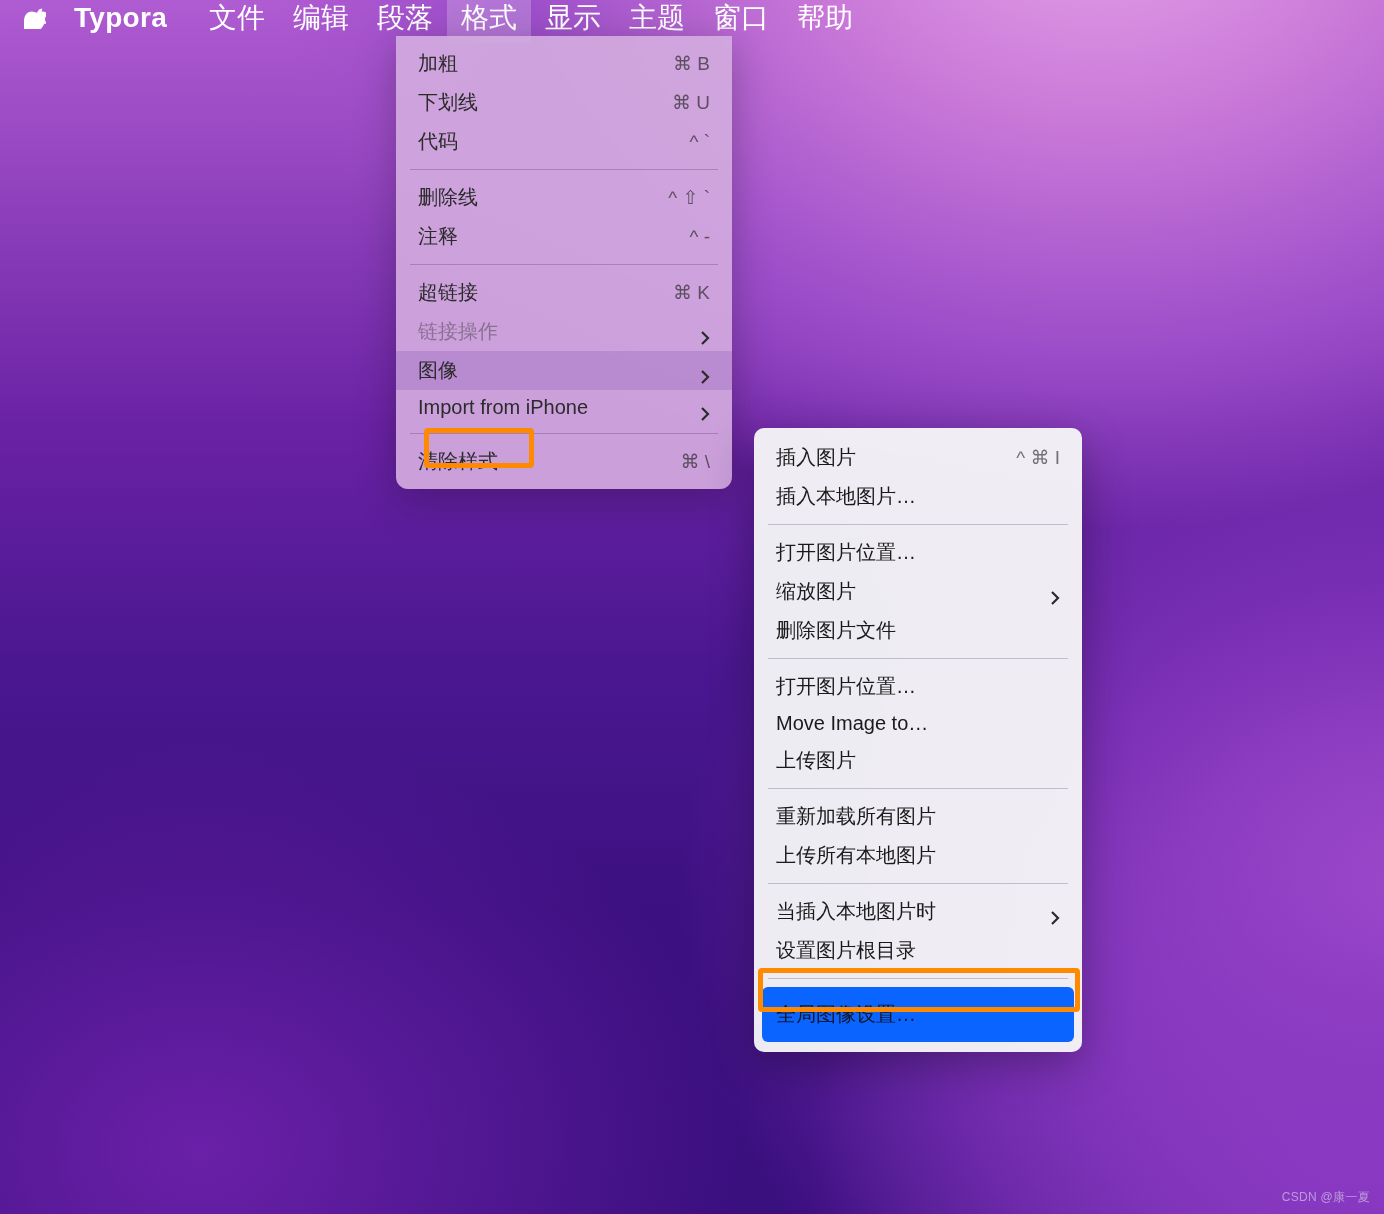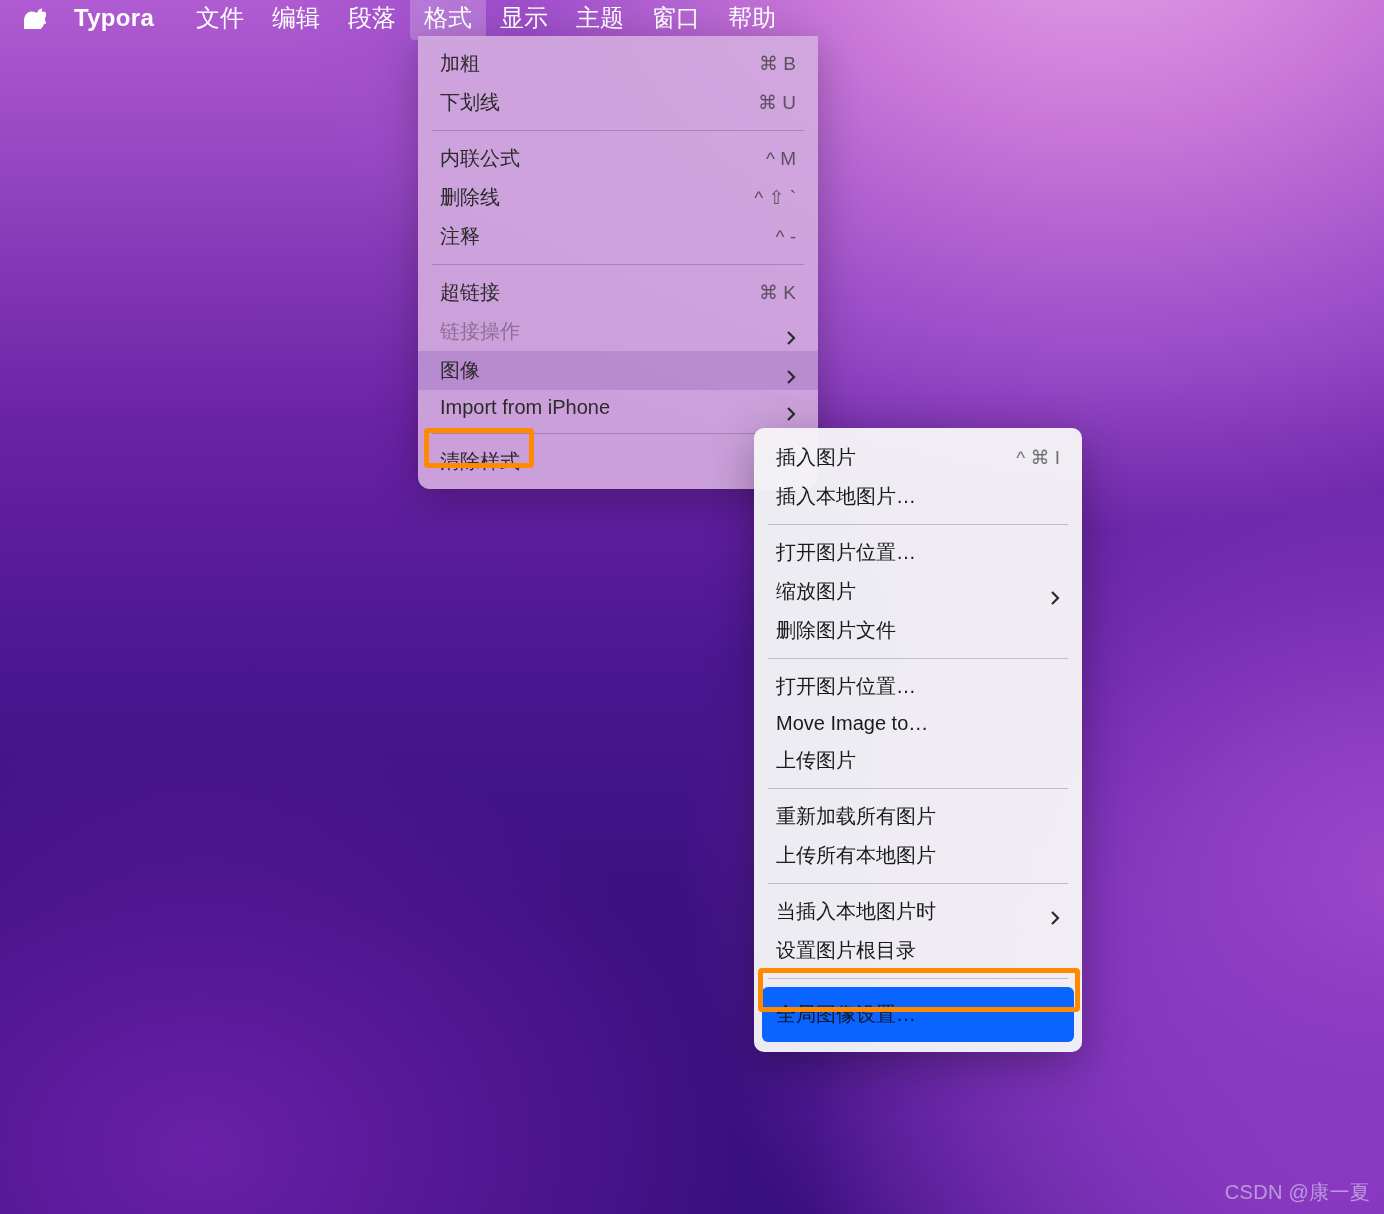--- a/index.html
+++ b/index.html
@@ -20,21 +20,21 @@
       radial-gradient(900px 700px at 200px 1150px, #6a20a8 0%, transparent 60%),
       radial-gradient(900px 700px at 1350px 1150px, #8a3ac2 0%, transparent 60%);
     mix-blend-mode: normal;
   }
 
   .menubar {
     position: absolute; top: 0; left: 0; right: 0; height: 36px;
     display: flex; align-items: center;
     padding-left: 24px;
     color: #fff;
-    font-size: 24px; font-weight: 500;
+    font-size: 28px; font-weight: 500;
     backdrop-filter: blur(2px);
   }
   .menubar .apple { width: 22px; height: 22px; fill: #fff; margin-right: 28px; }
   .menubar .appname { font-weight: 700; margin-right: 28px; letter-spacing: .3px; }
   .menubar .mitem { margin-right: 0; padding: 6px 14px; border-radius: 4px; cursor: default; }
   .menubar .mitem.selected { background: rgba(255,255,255,0.22); }
 
   .dropdown {
     position: absolute;
     background: rgba(210,170,222,0.92);
@@ -70,21 +70,21 @@
   }
   .submenu .dd-item .shortcut { color: rgba(60,60,60,0.7); }
 
   .orange-box {
     position: absolute; border: 5px solid #ff8a00; border-radius: 4px;
     pointer-events: none;
   }
 
   .watermark {
     position: absolute; right: 14px; bottom: 8px;
-    font-size: 20px; color: rgba(230,230,240,0.55);
+    font-size: 12px; color: rgba(230,230,240,0.55);
     letter-spacing: .3px;
   }
 </style>
 </head>
 <body>
 
 <div class="desktop">
   <div class="layer2"></div>
 
   <div class="menubar">
@@ -95,36 +95,36 @@
     <span class="mitem">文件</span>
     <span class="mitem">编辑</span>
     <span class="mitem">段落</span>
     <span class="mitem selected">格式</span>
     <span class="mitem">显示</span>
     <span class="mitem">主题</span>
     <span class="mitem">窗口</span>
     <span class="mitem">帮助</span>
   </div>
 
-  <div class="dropdown" style="left:418px; top:36px; width:400px;">
+  <div class="dropdown" style="left:396px; top:36px; width:336px;">
 
     <div class="dd-item">
       <span class="label">加粗</span>
       <span class="shortcut">⌘ B</span>
     </div>
     <div class="dd-item">
       <span class="label">下划线</span>
       <span class="shortcut">⌘ U</span>
     </div>
-    <div class="dd-sep"></div>
-
-    <div class="dd-item">
-      <span class="label">内联公式</span>
-      <span class="shortcut">^ M</span>
-    </div>
+    <div class="dd-item">
+      <span class="label">代码</span>
+      <span class="shortcut">^  `</span>
+    </div>
+    <div class="dd-sep"></div>
+
     <div class="dd-item">
       <span class="label">删除线</span>
       <span class="shortcut">^ ⇧  `</span>
     </div>
     <div class="dd-item">
       <span class="label">注释</span>
       <span class="shortcut">^  -</span>
     </div>
     <div class="dd-sep"></div>
 

